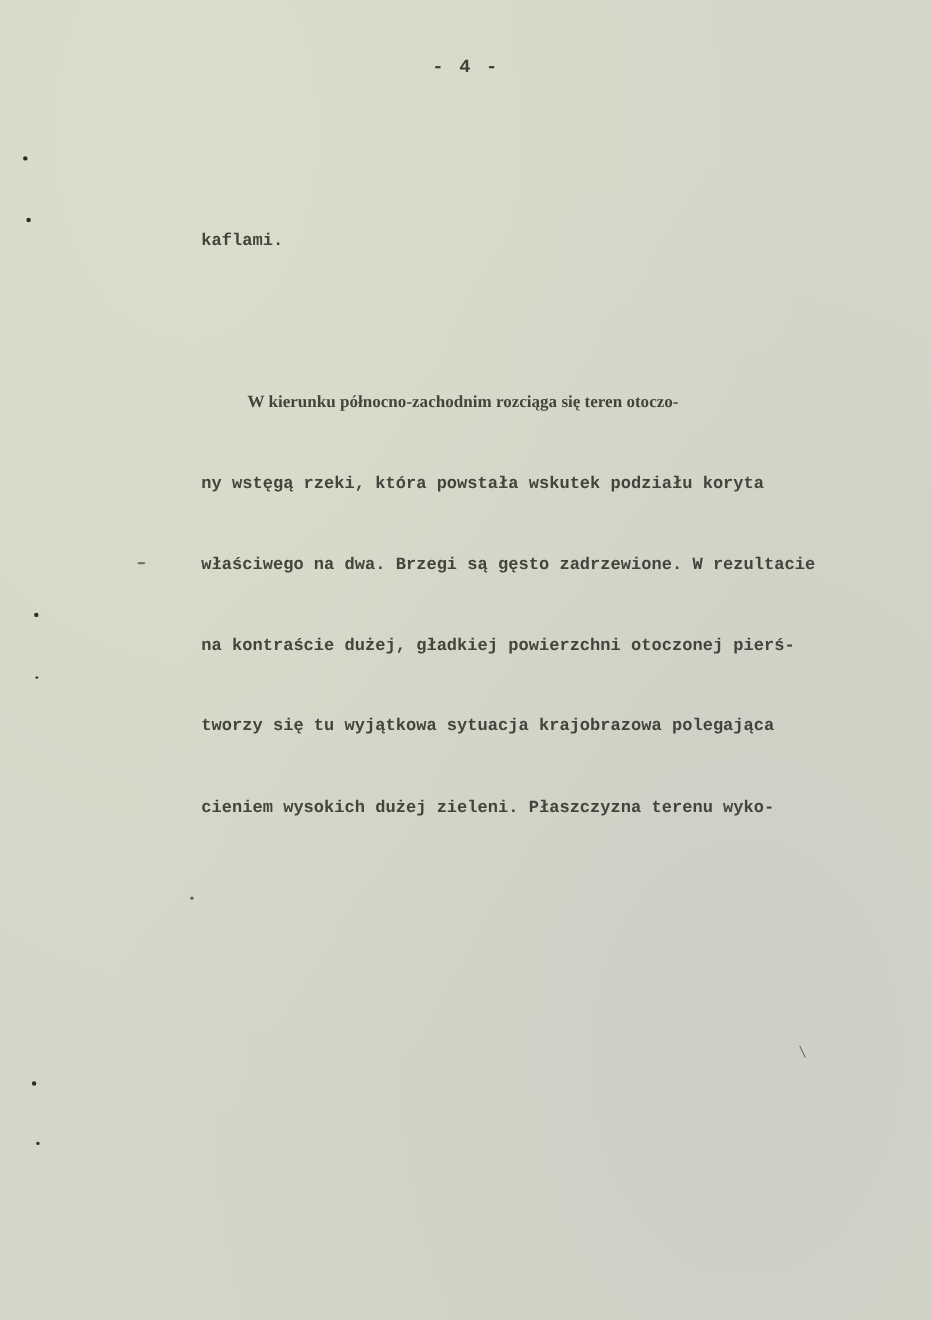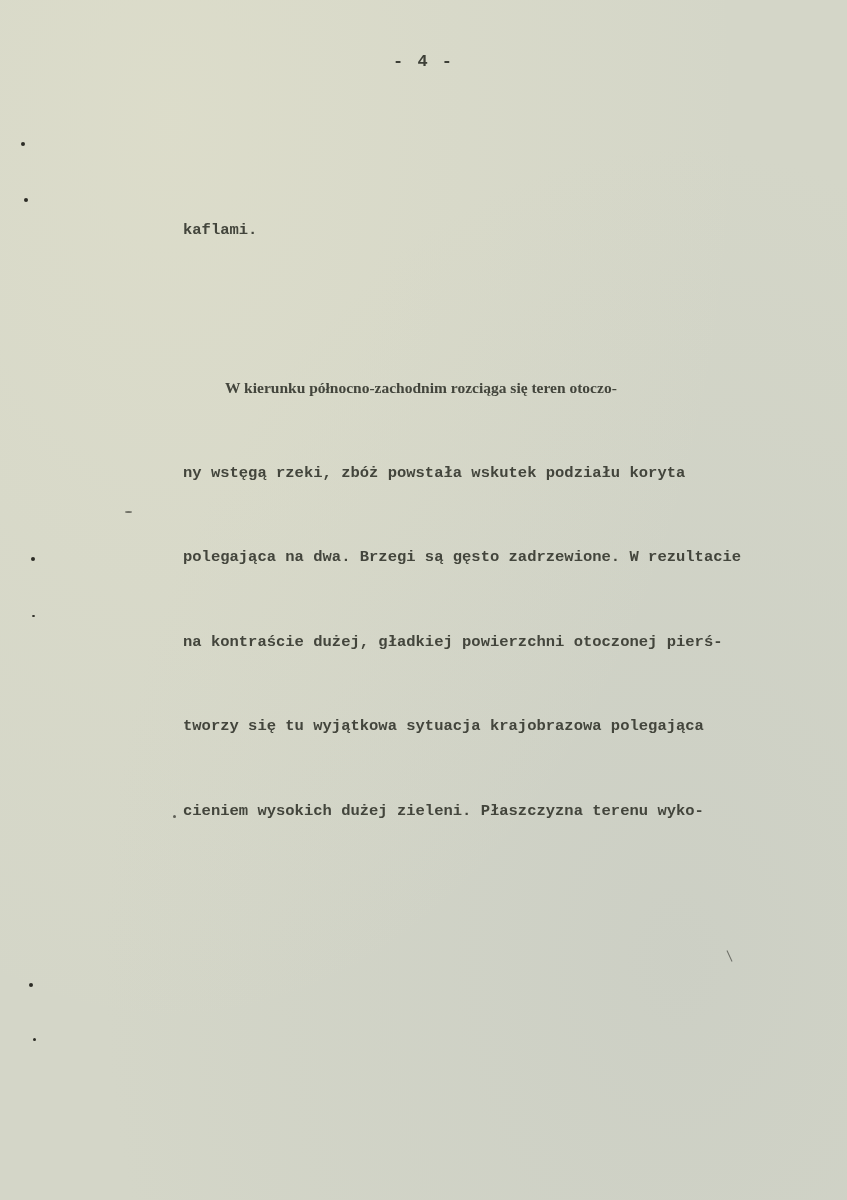--- a/index.html
+++ b/index.html
@@ -40,21 +40,20 @@
       width: 660px;
       font-size: 15.5px;
       font-weight: bold;
       color: #43453c;
       line-height: 24.5px;
       white-space: pre;
     }
     .line {
       display: block;
       height: 24.5px;
-      margin-top: 11px;
     }
     .gap {
       display: block;
       height: 24.5px;
     }
     .indent {
       padding-left: 42px;
       font-family: Liberation Serif, serif;
     }
     .mark {
@@ -67,22 +66,22 @@
 <body>
 
 <div class="page">
 
   <div class="page-number">- 4 -</div>
 
   <div class="text-block">
     <span class="line">kaflami.</span>
     <span class="gap"></span>
     <span class="line indent">W kierunku północno-zachodnim rozciąga się teren otoczo-</span>
-    <span class="line">ny wstęgą rzeki, zbóż powstała wskutek podziału koryta</span>
-    <span class="line">polegająca na dwa. Brzegi są gęsto zadrzewione. W rezultacie</span>
+    <span class="line">ny wstęgą rzeki, która powstała wskutek podziału koryta</span>
+    <span class="line">właściwego na dwa. Brzegi są gęsto zadrzewione. W rezultacie</span>
     <span class="line">na kontraście dużej, gładkiej powierzchni otoczonej pierś-</span>
     <span class="line">tworzy się tu wyjątkowa sytuacja krajobrazowa polegająca</span>
     <span class="line">cieniem wysokich dużej zieleni. Płaszczyzna terenu wyko-</span>
   </div>
 
   <div class="mark" style="left:21px;top:142px;width:4px;height:4px;"></div>
   <div class="mark" style="left:24px;top:198px;width:4px;height:4px;"></div>
   <div class="mark" style="left:31px;top:557px;width:4px;height:4px;"></div>
   <div class="mark" style="left:32px;top:615px;width:3px;height:2px;"></div>
   <div class="mark" style="left:125px;top:511px;width:7px;height:2px;opacity:0.6;"></div>

